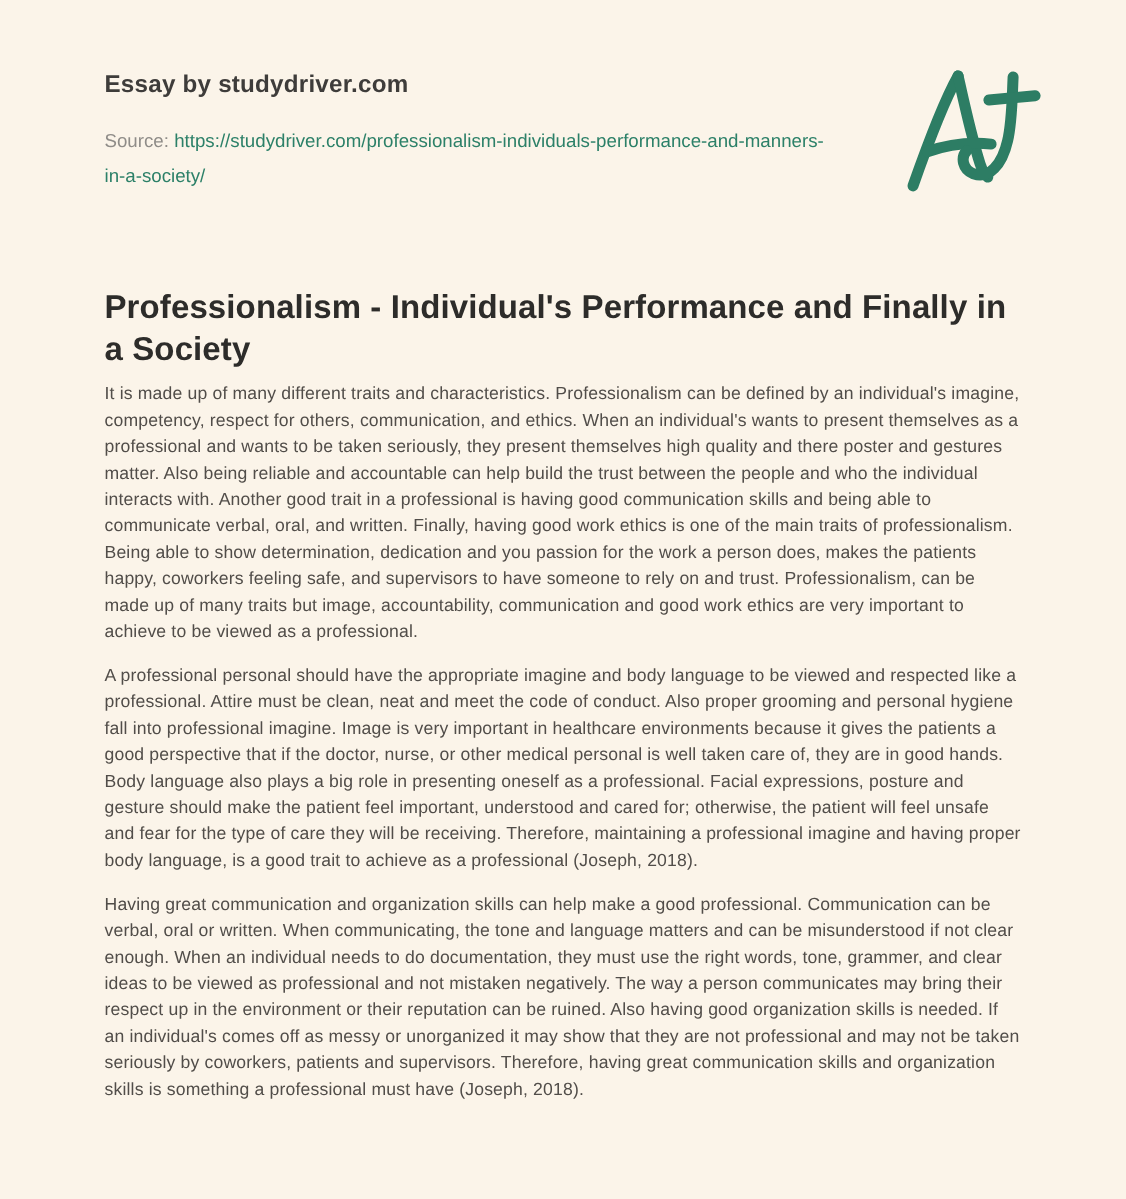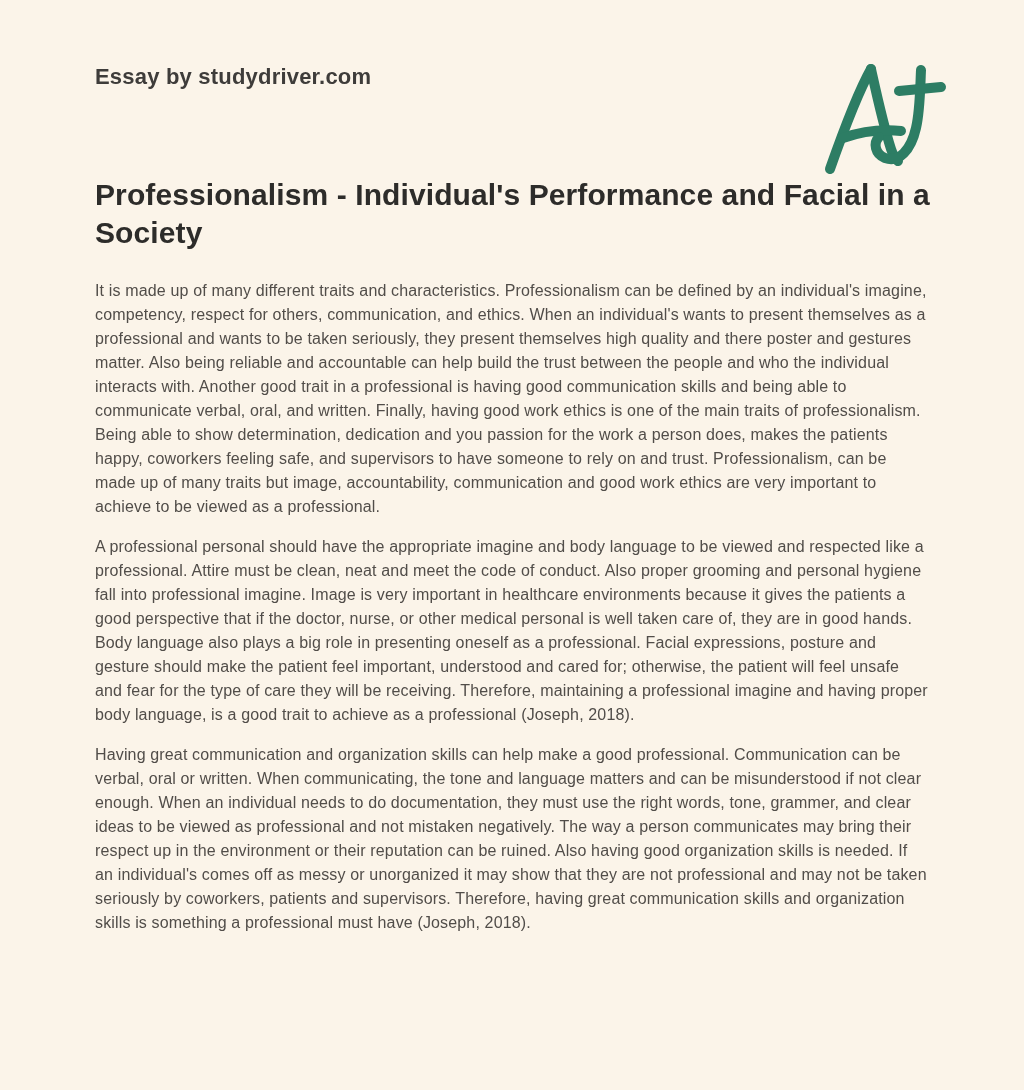--- a/index.html
+++ b/index.html
@@ -59,47 +59,51 @@
   }
   .article-body p {
     margin: 0;
     padding: 0;
     max-width: 838px;
     font-size: 16px;
     line-height: 24px;
     color: #514d49;
     letter-spacing: 0.15px;
   }
-  .article-body p.first { margin-top: 27px; }
+  .article-body p.first { margin-top: 10px; }
   .article-body p + p { margin-top: 16px; }
 </style>
 </head>
 <body>
 
 <div class="page">
 
   <h1 class="site-title">Essay by studydriver.com</h1>
 
+  <p class="source-line">
+    <span class="source-label">Source:</span>
+    <a class="source-link">https://studydriver.com/professionalism-individuals-performance-and-manners-in-a-society/</a>
+  </p>
 
   <div class="logo">
     <svg width="132" height="132" viewBox="0 0 132 132" fill="none" stroke="#2d7d64" stroke-width="10" stroke-linecap="round" stroke-linejoin="round">
 
       <path d="M15 113 C 28 76 42 38 56 13"></path>
 
       <path d="M56 13 C 62 40 68 68 76 93 C 78 99 80 103 83 105"></path>
 
       <path d="M28 82 C 48 75 66 73 86 75"></path>
 
       <path d="M106 14 C 105 36 105 55 101 72 C 96 94 84 107 70 102 C 60 98 58 87 64 81"></path>
 
       <path d="M84 35 L 126 31"></path>
     </svg>
   </div>
 
-  <h2 class="article-title">Professionalism - Individual's Performance and Facial in a Society</h2>
+  <h2 class="article-title">Professionalism - Individual's Performance and Finally in a Society</h2>
 
   <div class="article-body">
     <p class="first">It is made up of many different traits and characteristics. Professionalism can be defined by an individual's imagine, competency, respect for others, communication, and ethics. When an individual's wants to present themselves as a professional and wants to be taken seriously, they present themselves high quality and there poster and gestures matter. Also being reliable and accountable can help build the trust between the people and who the individual interacts with. Another good trait in a professional is having good communication skills and being able to communicate verbal, oral, and written. Finally, having good work ethics is one of the main traits of professionalism. Being able to show determination, dedication and you passion for the work a person does, makes the patients happy, coworkers feeling safe, and supervisors to have someone to rely on and trust. Professionalism, can be made up of many traits but image, accountability, communication and good work ethics are very important to achieve to be viewed as a professional.</p>
     <p>A professional personal should have the appropriate imagine and body language to be viewed and respected like a professional. Attire must be clean, neat and meet the code of conduct. Also proper grooming and personal hygiene fall into professional imagine. Image is very important in healthcare environments because it gives the patients a good perspective that if the doctor, nurse, or other medical personal is well taken care of, they are in good hands. Body language also plays a big role in presenting oneself as a professional. Facial expressions, posture and gesture should make the patient feel important, understood and cared for; otherwise, the patient will feel unsafe and fear for the type of care they will be receiving. Therefore, maintaining a professional imagine and having proper body language, is a good trait to achieve as a professional (Joseph, 2018).</p>
     <p>Having great communication and organization skills can help make a good professional. Communication can be verbal, oral or written. When communicating, the tone and language matters and can be misunderstood if not clear enough. When an individual needs to do documentation, they must use the right words, tone, grammer, and clear ideas to be viewed as professional and not mistaken negatively. The way a person communicates may bring their respect up in the environment or their reputation can be ruined. Also having good organization skills is needed. If an individual's comes off as messy or unorganized it may show that they are not professional and may not be taken seriously by coworkers, patients and supervisors. Therefore, having great communication skills and organization skills is something a professional must have (Joseph, 2018).</p>
   </div>
 
 </div>
 
 </body></html>

